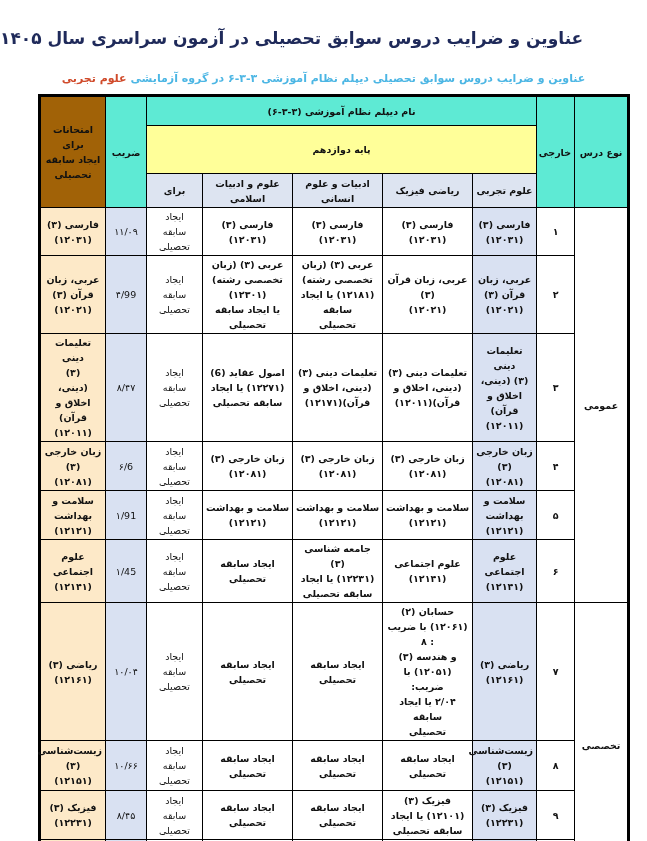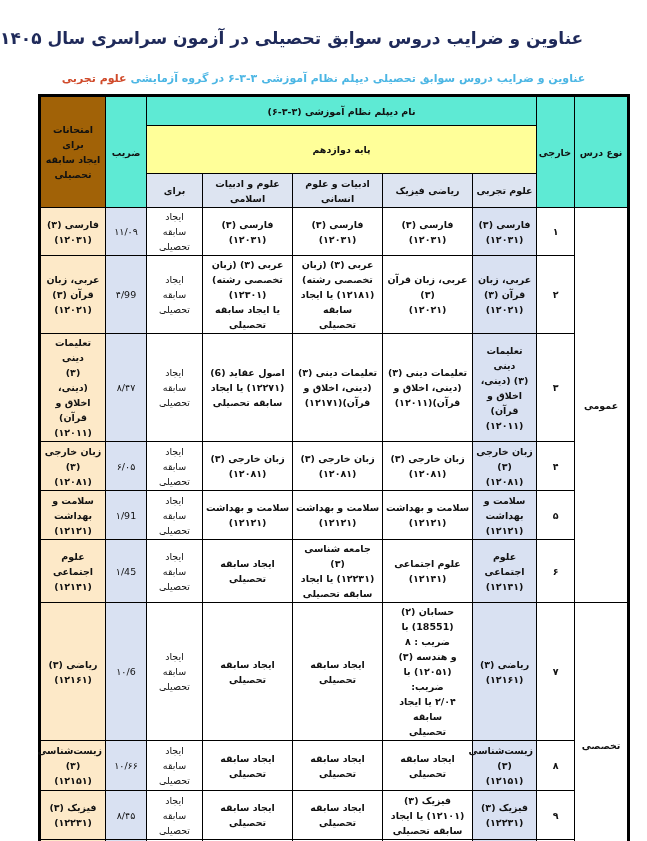--- a/index.html
+++ b/index.html
@@ -144,21 +144,21 @@
 (۱۲۰۸۱)</td>
     <td class="bold">زبان خارجی (۳)
 (۱۲۰۸۱)</td>
     <td class="bold">زبان خارجی (۳)
 (۱۲۰۸۱)</td>
     <td class="bold">زبان خارجی (۳)
 (۱۲۰۸۱)</td>
     <td>ایجاد
 سابقه
 تحصیلی</td>
-    <td class="col-blue coef">۶/۰۵</td>
+    <td class="col-blue coef">۶/6</td>
     <td class="col-peach bold">زبان خارجی
 (۳)
 (۱۲۰۸۱)</td>
   </tr>
 
   <tr style="height:49px">
     <td class="bold">۵</td>
     <td class="col-blue bold">سلامت و
 بهداشت
 (۱۲۱۲۱)</td>
@@ -197,33 +197,33 @@
 اجتماعی
 (۱۲۱۴۱)</td>
   </tr>
 
   <tr style="height:98px" class="thick-top">
     <td rowspan="4" class="bold">تخصصی</td>
     <td class="bold">۷</td>
     <td class="col-blue bold">ریاضی (۳)
 (۱۲۱۶۱)</td>
     <td class="bold">حسابان (۲)
-(18551) با ضریب : ۸
+(۱۲۰۶۱) با ضریب : ۸
 و هندسه (۳)
 (۱۲۰۵۱) با ضریب:
 ۲/۰۴ یا ایجاد سابقه
 تحصیلی</td>
     <td class="bold">ایجاد سابقه
 تحصیلی</td>
     <td class="bold">ایجاد سابقه
 تحصیلی</td>
     <td>ایجاد
 سابقه
 تحصیلی</td>
-    <td class="col-blue coef">۱۰/6</td>
+    <td class="col-blue coef">۱۰/۰۴</td>
     <td class="col-peach bold">ریاضی (۳)
 (۱۲۱۶۱)</td>
   </tr>
 
   <tr style="height:50px">
     <td class="bold">۸</td>
     <td class="col-blue bold">زیست‌شناسی
 (۳)
 (۱۲۱۵۱)</td>
     <td class="bold">ایجاد سابقه

